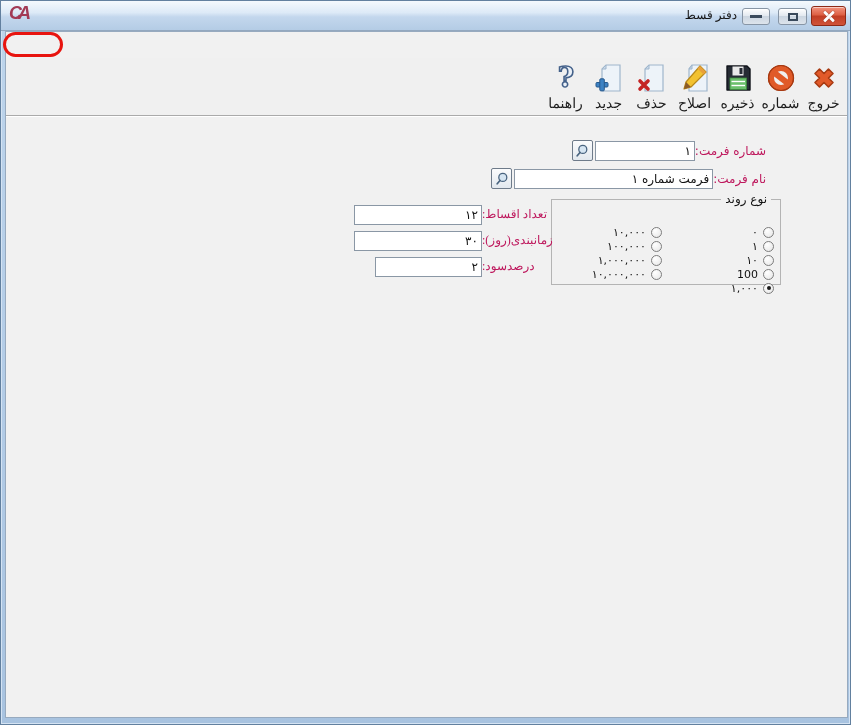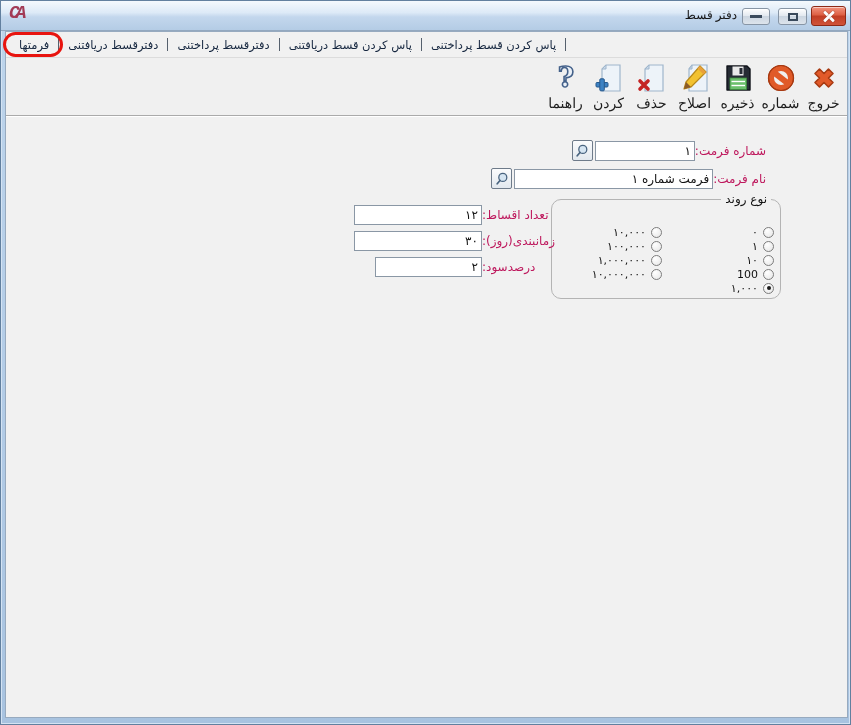--- a/index.html
+++ b/index.html
@@ -14,21 +14,21 @@
   }
 
   
   .titlebar {
     position:absolute; left:0; top:0; right:0; height:30px;
     background:linear-gradient(180deg,#f4f9fd 0%,#ddeaf7 40%,#c3d7ed 55%,#b4cce5 100%);
     border-bottom:1px solid #93a8bf;
   }
   .logo {
     position:absolute; left:8px; top:2px;
-    font-family:Liberation Mono, monospace;
+    font-family:Liberation Sans, sans-serif;
     font-style:italic; font-weight:bold; font-size:18px;
     color:#a23a55; letter-spacing:-4px;
   }
   .win-title {
     position:absolute; top:7px; right:113px;
     font-size:12px; color:#161616; direction:rtl; white-space:nowrap;font-family:Liberation Serif, serif;
   }
   .winbtn {
     position:absolute; top:7px; height:17px; border-radius:3px;
     border:1px solid #8795a5; cursor:default;
@@ -104,22 +104,22 @@
   .inp-name { width:199px; }
   .magbtn {
     width:21px; height:21px; margin-right:2px;
     border:1px solid #6e7b8a; border-radius:2px;
     background:linear-gradient(180deg,#fbfcfd,#e2e8ee);
     display:flex; align-items:center; justify-content:center; cursor:default;
   }
 
   
   .groupbox {
-    position:absolute; left:545px; top:167px; width:230px; height:100px;
-    border:1px solid #b4b4b4; border-radius:10px;
+    position:absolute; left:545px; top:167px; width:230px; height:86px;
+    border:1px solid #b4b4b4; border-radius:0;
   }
   .group-title {
     position:absolute; top:-8px; right:9px; background:#f1f1f1;
     padding:0 4px; font-size:12px; color:#111; direction:rtl;
   }
   .radio-col { position:absolute; top:25px; display:flex; flex-direction:column; }
   .radio-col-right { right:6px; }
   .radio-col-left  { right:118px; }
   .radio-row { display:flex; direction:rtl; align-items:center; height:14px; gap:5px; cursor:default; }
   .radio {
@@ -134,21 +134,21 @@
   }
   .radio-label { font-size:11px; color:#111; white-space:nowrap; }
 
   
   .nrow { position:absolute; display:flex; align-items:center; height:21px; }
   .nrow-count  { left:348px; top:172px; }
   .nrow-days   { left:348px; top:198px; }
   .nrow-profit { left:369px; top:224px; }
   .inp-count, .inp-days { width:128px; }
   .inp-profit { width:107px; }
-  .nrow .flabel { direction:rtl; }
+  .nrow .flabel { direction:rtl;font-family:Liberation Serif, serif; }
 
   
   .annotation {
     position:absolute; left:2px; top:31px; width:60px; height:25px;
     border:3px solid #e8140f; border-radius:13px;
     z-index:60; pointer-events:none;
   }
 </style>
 </head>
 <body>
@@ -164,50 +164,38 @@
     <div class="winbtn winbtn-max">
       <span class="glyph-box"></span>
     </div>
     <div class="winbtn-close winbtn" style="position:absolute;">
       <span class="glyph-x"></span>
     </div>
   </div>
 
   <div class="client">
 
-    <div class="tabstrip">
-      <span class="tab active">فرمتها</span>
-      <span class="tabdiv"></span>
-      <span class="tab">دفترقسط دریافتنی</span>
-      <span class="tabdiv"></span>
-      <span class="tab">دفترقسط پرداختنی</span>
-      <span class="tabdiv"></span>
-      <span class="tab">پاس کردن قسط دریافتنی</span>
-      <span class="tabdiv"></span>
-      <span class="tab">پاس کردن قسط پرداختنی</span>
-      <span class="tabdiv"></span>
-    </div>
 
     <div class="toolbar">
 
       <button class="tbtn">
         <svg viewBox="0 0 32 32">
           <text x="16" y="25" font-size="28" font-weight="bold" text-anchor="middle" font-family="DejaVu Serif, serif" fill="#eaf0f7" stroke="#44618a" stroke-width="1.6">?</text>
         </svg>
         <span class="tlabel">راهنما</span>
       </button>
 
       <button class="tbtn">
         <svg viewBox="0 0 32 32">
           <path d="M13 3 L27 3 L27 29 L9 29 L9 7 Z" fill="#edf3f9" stroke="#9fb6cc" stroke-width="1.2"></path>
           <path d="M13 3 L13 7 L9 7 Z" fill="#ccdaea" stroke="#9fb6cc" stroke-width="1"></path>
           <rect x="3" y="20.5" width="12" height="4.5" rx="1" fill="#3c82c4" stroke="#27598c" stroke-width="1"></rect>
           <rect x="6.8" y="16.8" width="4.5" height="12" rx="1" fill="#3c82c4" stroke="#27598c" stroke-width="1"></rect>
         </svg>
-        <span class="tlabel">کردن</span>
+        <span class="tlabel">جدید</span>
       </button>
 
       <button class="tbtn">
         <svg viewBox="0 0 32 32">
           <path d="M13 3 L27 3 L27 29 L9 29 L9 7 Z" fill="#edf3f9" stroke="#9fb6cc" stroke-width="1.2"></path>
           <path d="M13 3 L13 7 L9 7 Z" fill="#ccdaea" stroke="#9fb6cc" stroke-width="1"></path>
           <path d="M4 19 L12 27 M12 19 L4 27" stroke="#c42424" stroke-width="3.6" stroke-linecap="round"></path>
         </svg>
         <span class="tlabel">حذف</span>
       </button>

